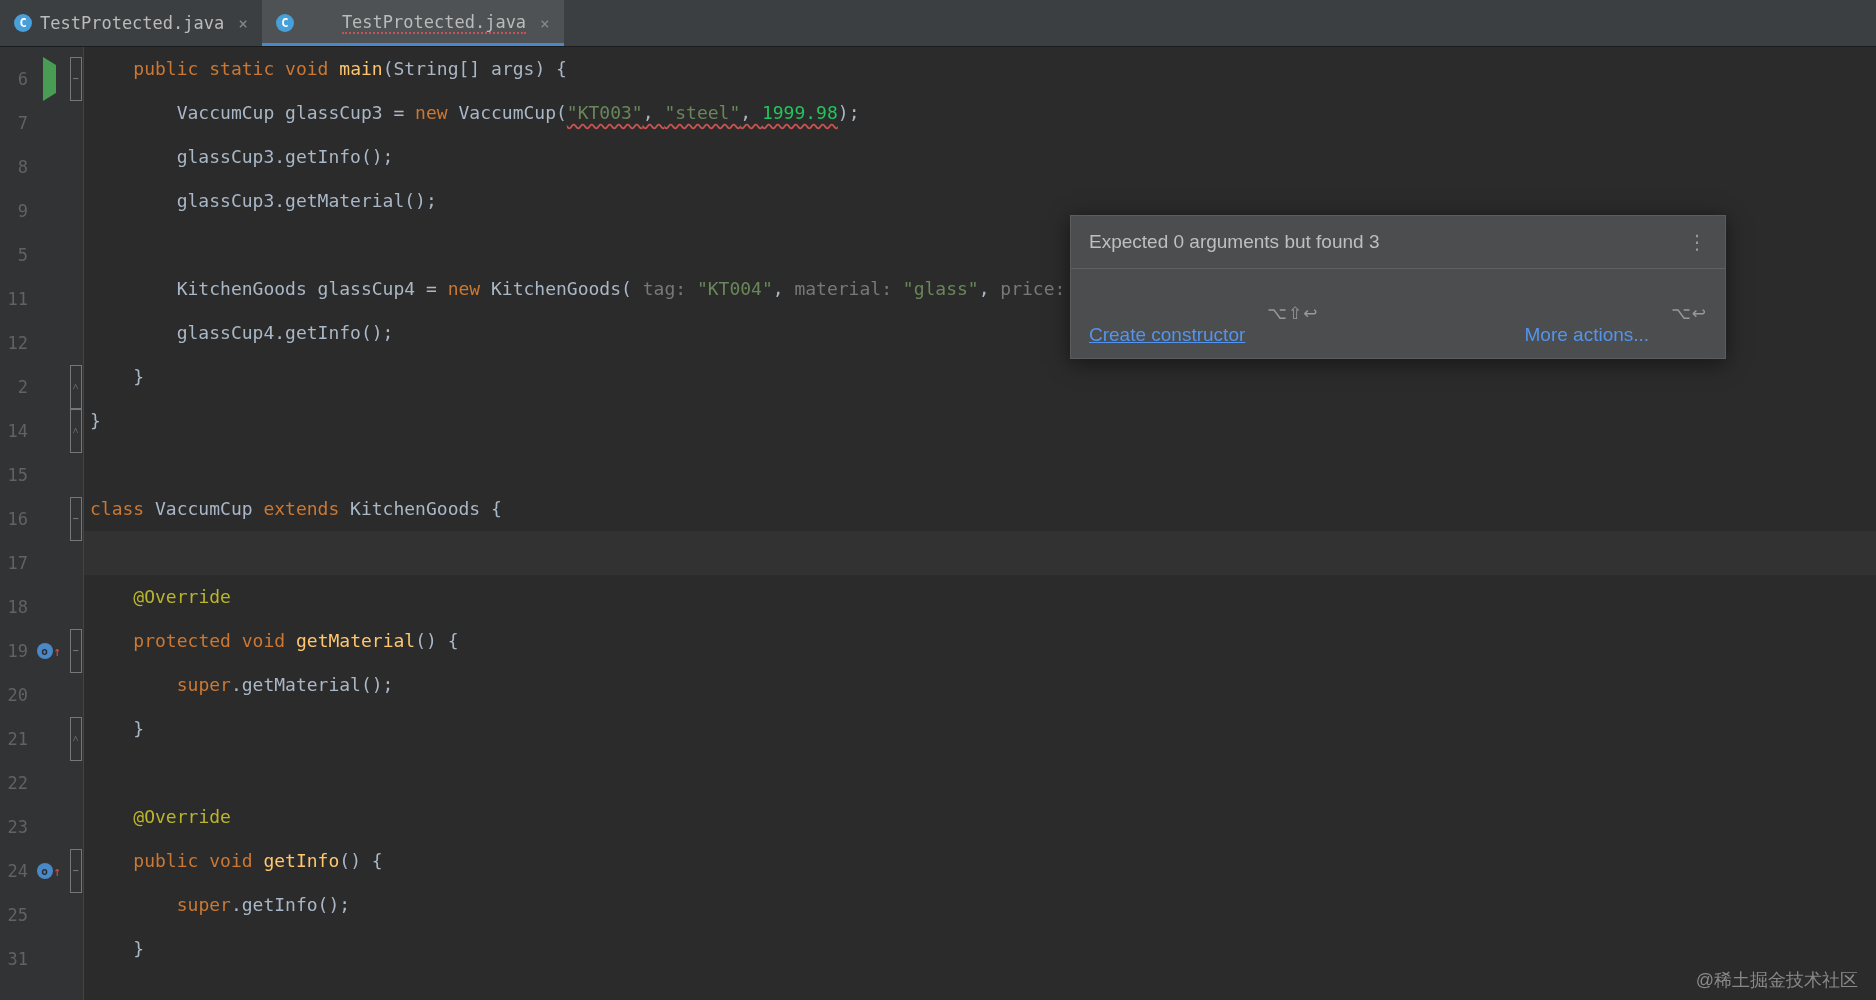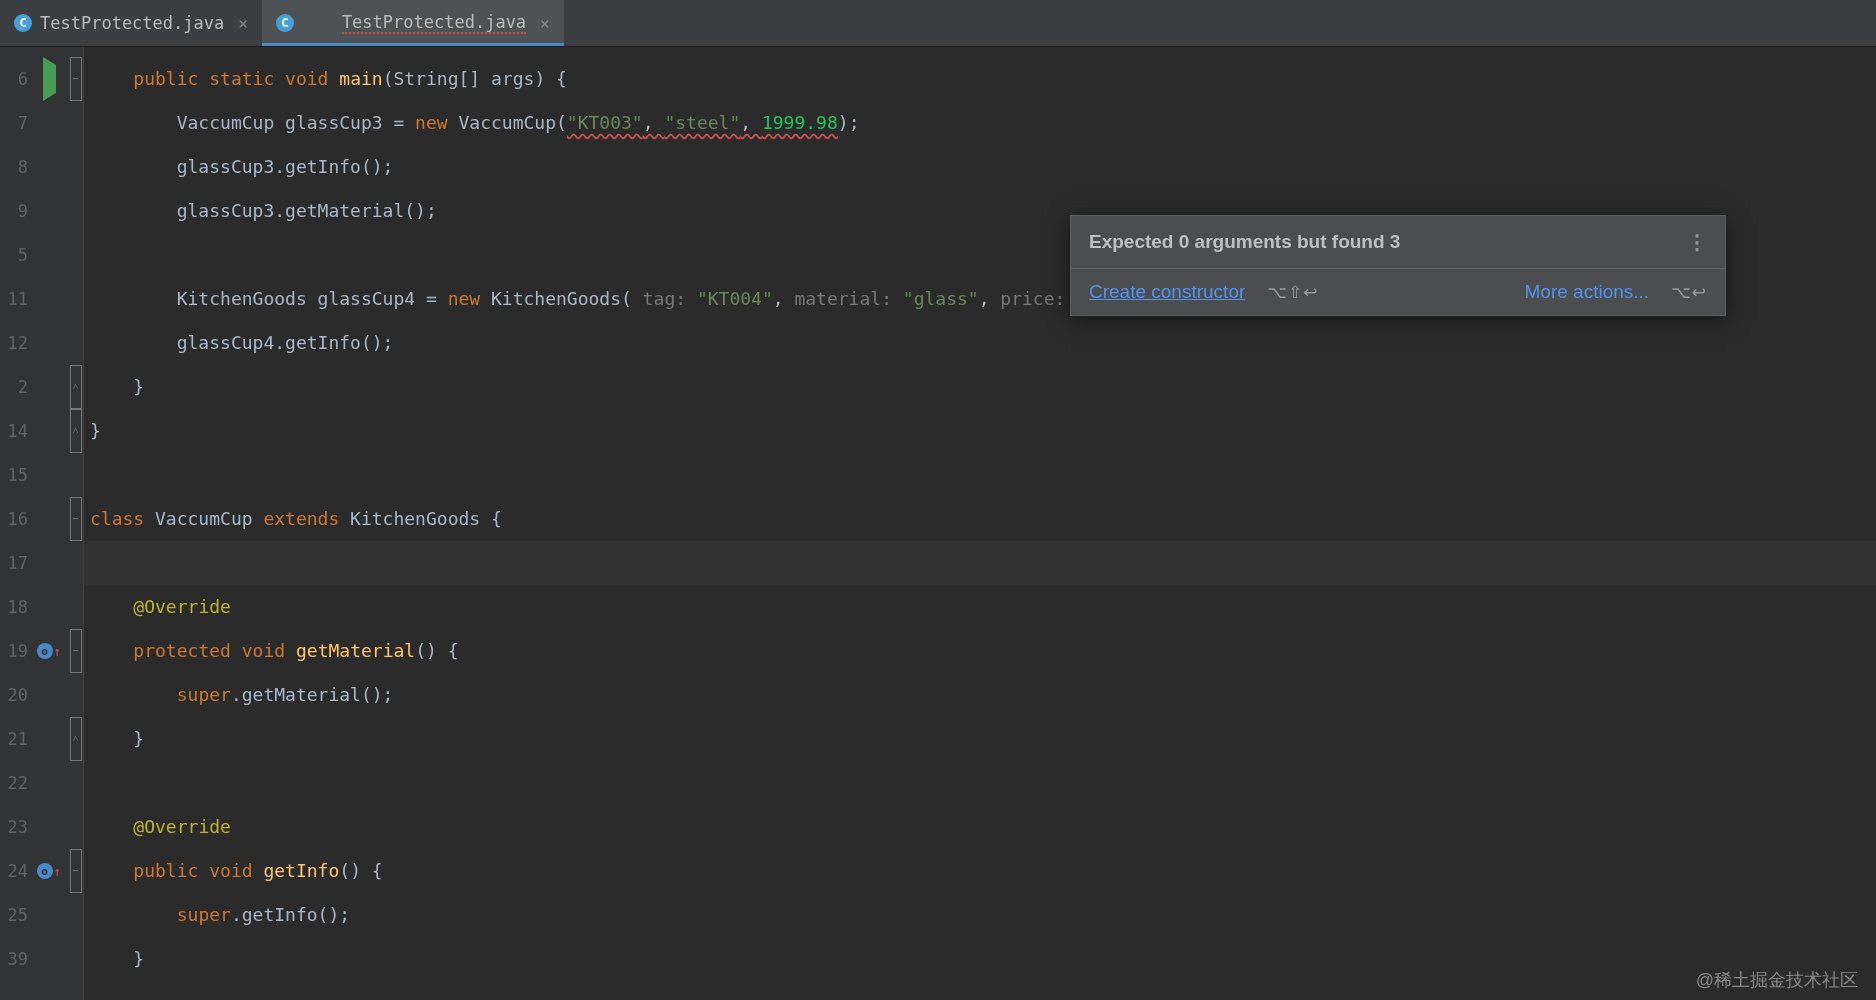--- a/index.html
+++ b/index.html
@@ -85,21 +85,20 @@
   width: 16px;
   background: #313335;
   border-right: 1px solid #444;
   padding-top: 10px;
   flex-shrink: 0;
 }
 .gutter-fold div { height: 44px; display:flex; align-items:center; justify-content:center; }
 .fold-icon { width:12px; height:12px; border:1px solid #777; color:#888; font-size:10px; line-height:10px; text-align:center; background:#313335;}
 .code {
   flex: 1;
-  padding-top: 10px;
   white-space: pre;
   position: relative;
 }
 .code-line {
   height: 44px;
   line-height: 44px;
   padding-left: 6px;
 }
 .code-line.current {
   background: #323232;
@@ -140,33 +139,34 @@
   background: #4b4d4f;
   border: 1px solid #5a5c5e;
   box-shadow: 0 4px 20px rgba(0,0,0,0.5);
   font-family: -apple-system, 'Segoe UI', sans-serif;
   font-size: 19px;
   z-index: 10;
 }
 .tooltip-header {
   padding: 14px 18px;
   color: #bfbfbf;
-  display:flex; justify-content:space-between; align-items:center;font-weight:bold;
+  display:flex; justify-content:space-between; align-items:center;
 }
 .tooltip-divider { border-top:1px solid #5e6062; }
 .tooltip-actions {
   padding: 12px 18px;
   display: flex;
   align-items: center;
   gap: 22px;
 }
 .tooltip-link {
   color: #5394ec;
   text-decoration: underline;
   cursor: pointer;
+  margin-top: 43px;
 }
 .tooltip-link.nolink { text-decoration: none; }
 .shortcut { color: #999; font-size: 17px; letter-spacing: 1px;}
 .more-icon { color:#999; font-size:20px; }
 .watermark {
   position: absolute;
   bottom: 8px;
   right: 18px;
   color: #888;
   font-size: 18px;
@@ -204,21 +204,21 @@
       <div>16</div>
       <div>17</div>
       <div>18</div>
       <div>19</div>
       <div>20</div>
       <div>21</div>
       <div>22</div>
       <div>23</div>
       <div>24</div>
       <div>25</div>
-      <div>39</div>
+      <div>31</div>
     </div>
   <div class="gutter-icons" id="gi">
       <div>
         <div class="run-icon"></div>
       </div>
       <div></div>
       <div></div>
       <div></div>
       <div></div>
       <div></div>

